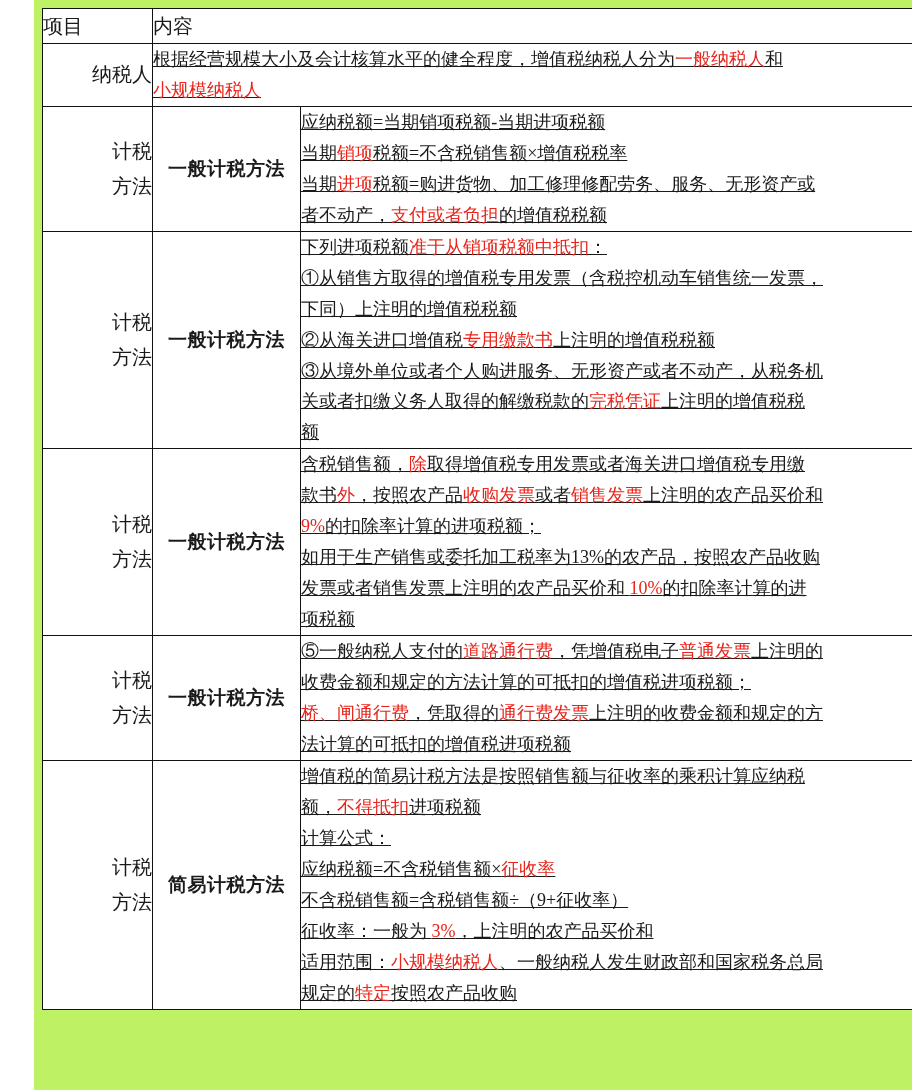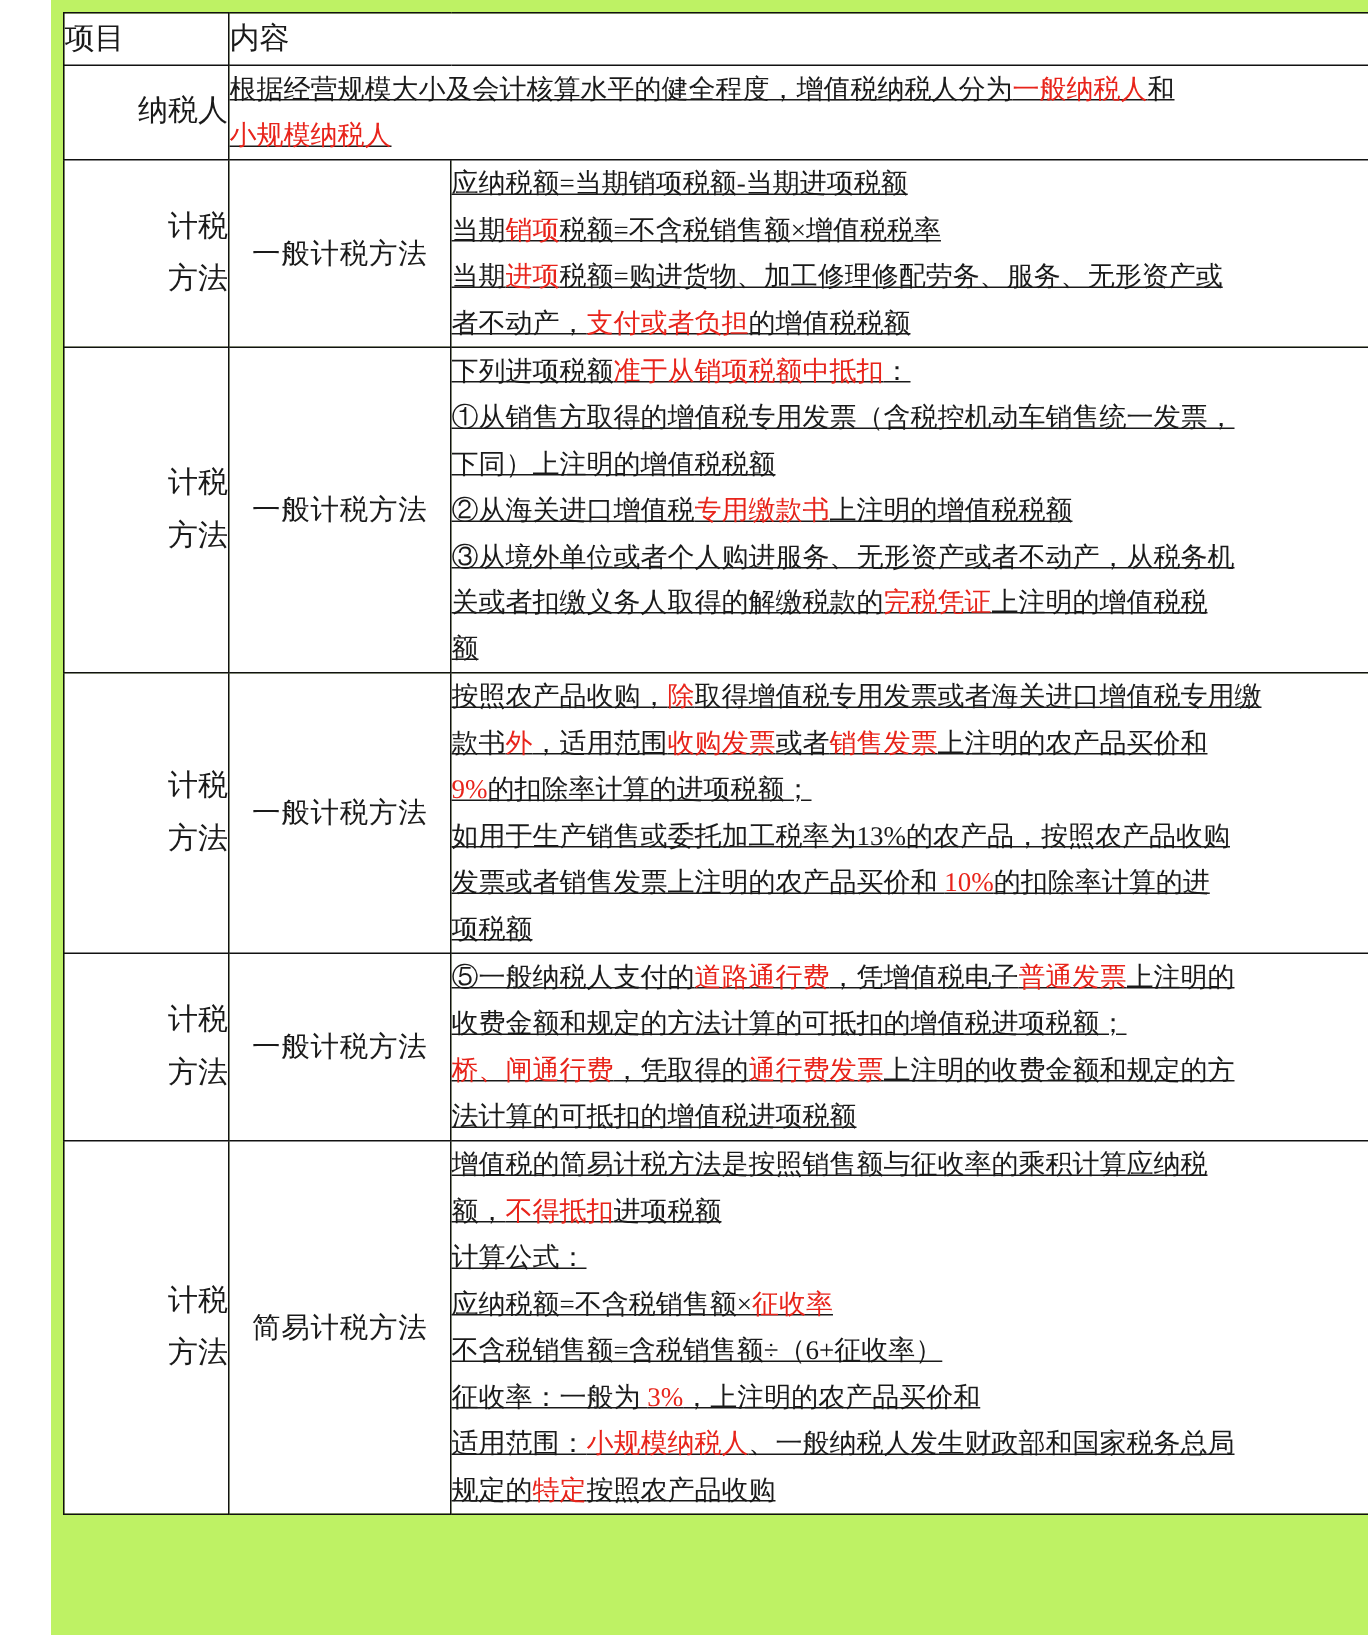--- a/index.html
+++ b/index.html
@@ -42,20 +42,21 @@
     text-align: right;
     padding-left: 12px;
     font-size: 20px;
     line-height: 1.75;
     white-space: pre-line;
   }
   .method-label {
     text-align: center;
     font-size: 19px;
     letter-spacing: 0.5px;
+    font-weight: bold;
   }
   .header-cell {
     font-size: 20px;
     padding: 7px 6px 7px 12px;
     line-height: 1.4;
   }
   .body-cell {
     padding: 9px 10px 10px 12px;
     font-size: 18px;
     line-height: 1.72;
@@ -114,22 +115,22 @@
             <p><span>③从境外单位或者个人购进服务、无形资产或者不动产，从税务机</span></p>
             <p><span>关或者扣缴义务人取得的解缴税款的</span><span class="red">完税凭证</span><span>上注明的增值税税</span></p>
             <p><span>额</span></p>
           </td>
         </tr>
         <tr>
           <td class="item-label">计税
 方法</td>
           <td class="method-label">一般计税方法</td>
           <td class="body-cell">
-            <p><span>按照农产品收购，</span><span class="red">除</span><span>取得增值税专用发票或者海关进口增值税专用缴</span></p>
-            <p><span>款书</span><span class="red">外</span><span>，适用范围</span><span class="red">收购发票</span><span>或者</span><span class="red">销售发票</span><span>上注明的农产品买价和</span></p>
+            <p><span>含税销售额，</span><span class="red">除</span><span>取得增值税专用发票或者海关进口增值税专用缴</span></p>
+            <p><span>款书</span><span class="red">外</span><span>，按照农产品</span><span class="red">收购发票</span><span>或者</span><span class="red">销售发票</span><span>上注明的农产品买价和</span></p>
             <p><span class="red">9%</span><span>的扣除率计算的进项税额；</span></p>
             <p><span>如用于生产销售或委托加工税率为13%的农产品，按照农产品收购</span></p>
             <p><span>发票或者销售发票上注明的农产品买价和 </span><span class="red">10%</span><span>的扣除率计算的进</span></p>
             <p><span>项税额</span></p>
           </td>
         </tr>
         <tr>
           <td class="item-label">计税
 方法</td>
           <td class="method-label">一般计税方法</td>
@@ -142,21 +143,21 @@
         </tr>
         <tr>
           <td class="item-label">计税
 方法</td>
           <td class="method-label">简易计税方法</td>
           <td class="body-cell">
             <p><span>增值税的简易计税方法是按照销售额与征收率的乘积计算应纳税</span></p>
             <p><span>额，</span><span class="red">不得抵扣</span><span>进项税额</span></p>
             <p><span>计算公式：</span></p>
             <p><span>应纳税额=不含税销售额×</span><span class="red">征收率</span></p>
-            <p><span>不含税销售额=含税销售额÷（6+征收率）</span></p>
+            <p><span>不含税销售额=含税销售额÷（9+征收率）</span></p>
             <p><span>征收率：一般为 </span><span class="red">3%</span><span>，上注明的农产品买价和</span></p>
             <p><span>适用范围：</span><span class="red">小规模纳税人</span><span>、一般纳税人发生财政部和国家税务总局</span></p>
             <p><span>规定的</span><span class="red">特定</span><span>按照农产品收购</span></p>
           </td>
         </tr>
       </tbody>
   </table>
 </div>
 
 </body></html>

